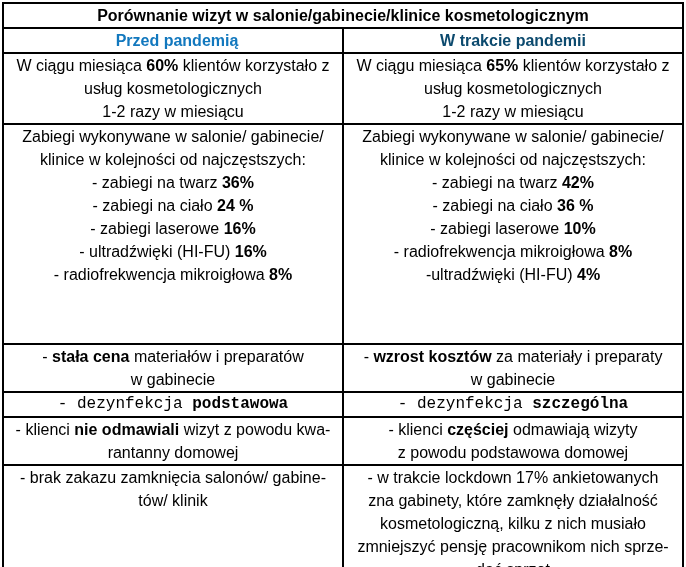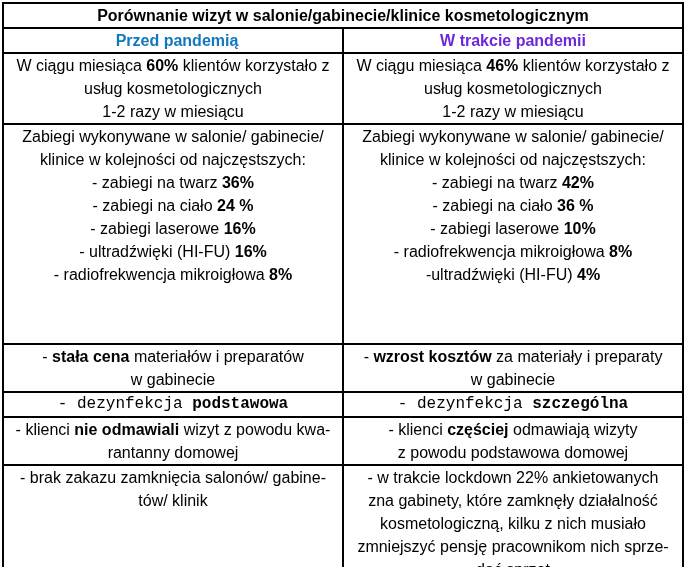--- a/index.html
+++ b/index.html
@@ -63,32 +63,32 @@
 <body>
 
 <div class="page">
   <table class="cmp">
     <thead>
       <tr>
         <th class="title-cell" colspan="2">Porównanie wizyt w salonie/gabinecie/klinice kosmetologicznym</th>
       </tr>
       <tr>
         <th class="col-h" id="colh-0" style="color: rgb(18, 120, 190); padding-left: 12px;">Przed pandemią</th>
-        <th class="col-h" id="colh-1" style="color: #6d28d9; margin-top: 24px;">W trakcie pandemii</th>
+        <th class="col-h" id="colh-1" style="color: #0c4a6e; margin-top: 24px;">W trakcie pandemii</th>
       </tr>
     </thead>
     <tbody id="rows">
         <tr class="r1">
           <td>
             <div class="line"><span>W ciągu miesiąca </span><b>60%</b><span> klientów korzystało z</span></div>
             <div class="line"><span>usług kosmetologicznych</span></div>
             <div class="line"><span>1-2 razy w miesiącu</span></div>
           </td>
           <td>
-            <div class="line"><span>W ciągu miesiąca </span><b>46%</b><span> klientów korzystało z</span></div>
+            <div class="line"><span>W ciągu miesiąca </span><b>65%</b><span> klientów korzystało z</span></div>
             <div class="line"><span>usług kosmetologicznych</span></div>
             <div class="line"><span>1-2 razy w miesiącu</span></div>
           </td>
         </tr>
         <tr class="r2">
           <td>
             <div class="line"><span>Zabiegi wykonywane w salonie/ gabinecie/</span></div>
             <div class="line"><span>klinice w kolejności od najczęstszych:</span></div>
             <div class="line"><span>- zabiegi na twarz </span><b>36%</b></div>
             <div class="line"><span>- zabiegi na ciało </span><b>24 %</b></div>
@@ -133,21 +133,21 @@
             <div class="line"><span>- klienci </span><b>częściej</b><span> odmawiają wizyty</span></div>
             <div class="line"><span>z powodu podstawowa domowej</span></div>
           </td>
         </tr>
         <tr class="r6">
           <td>
             <div class="line"><span>- brak zakazu zamknięcia salonów/ gabine-</span></div>
             <div class="line"><span>tów/ klinik</span></div>
           </td>
           <td>
-            <div class="line"><span>- w trakcie lockdown 22% ankietowanych</span></div>
+            <div class="line"><span>- w trakcie lockdown 17% ankietowanych</span></div>
             <div class="line"><span>zna gabinety, które zamknęły działalność</span></div>
             <div class="line"><span>kosmetologiczną, kilku z nich musiało</span></div>
             <div class="line"><span>zmniejszyć pensję pracownikom nich sprze-</span></div>
             <div class="line"><span>dać sprzęt</span></div>
           </td>
         </tr>
       </tbody>
   </table>
 </div>
 

